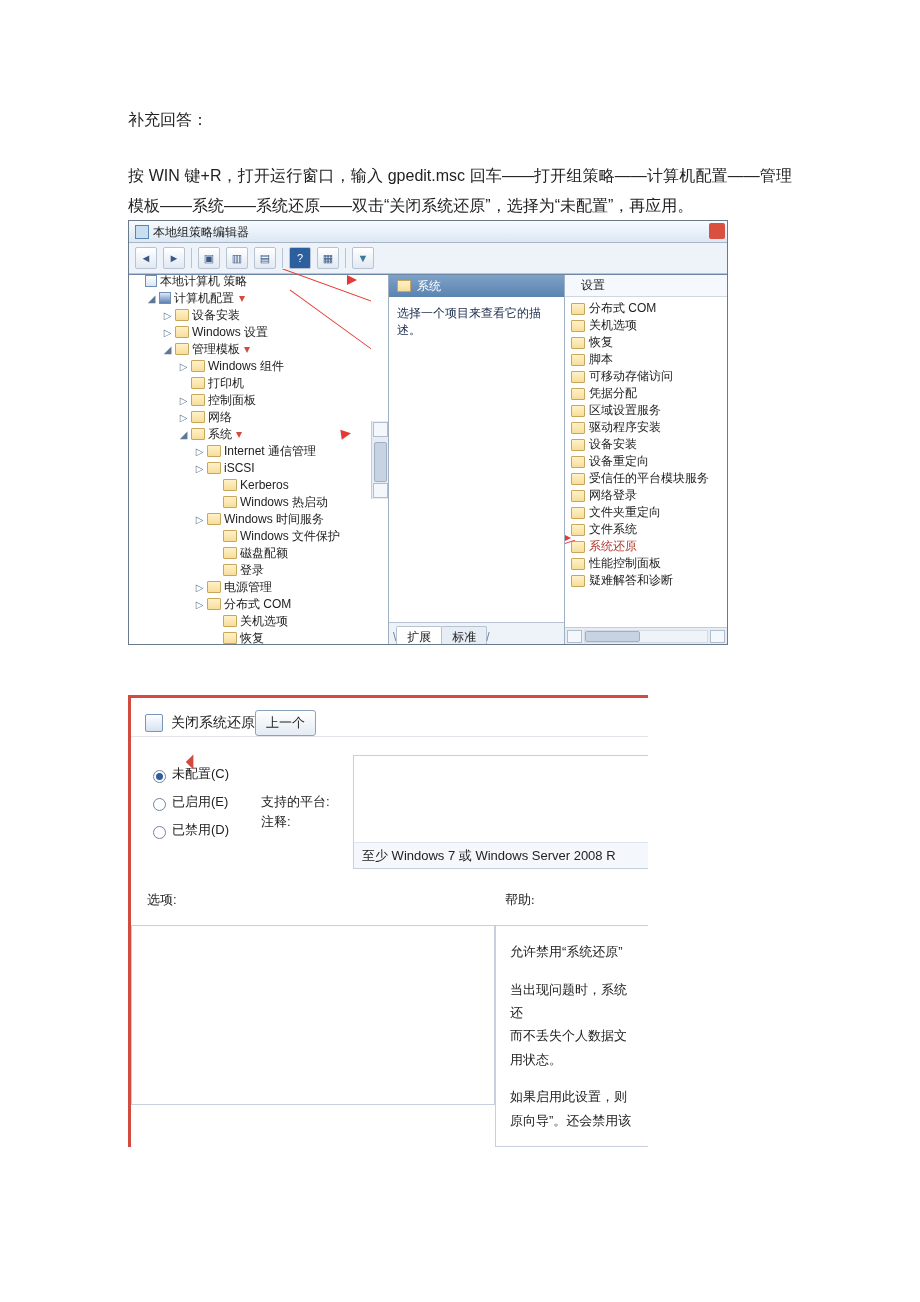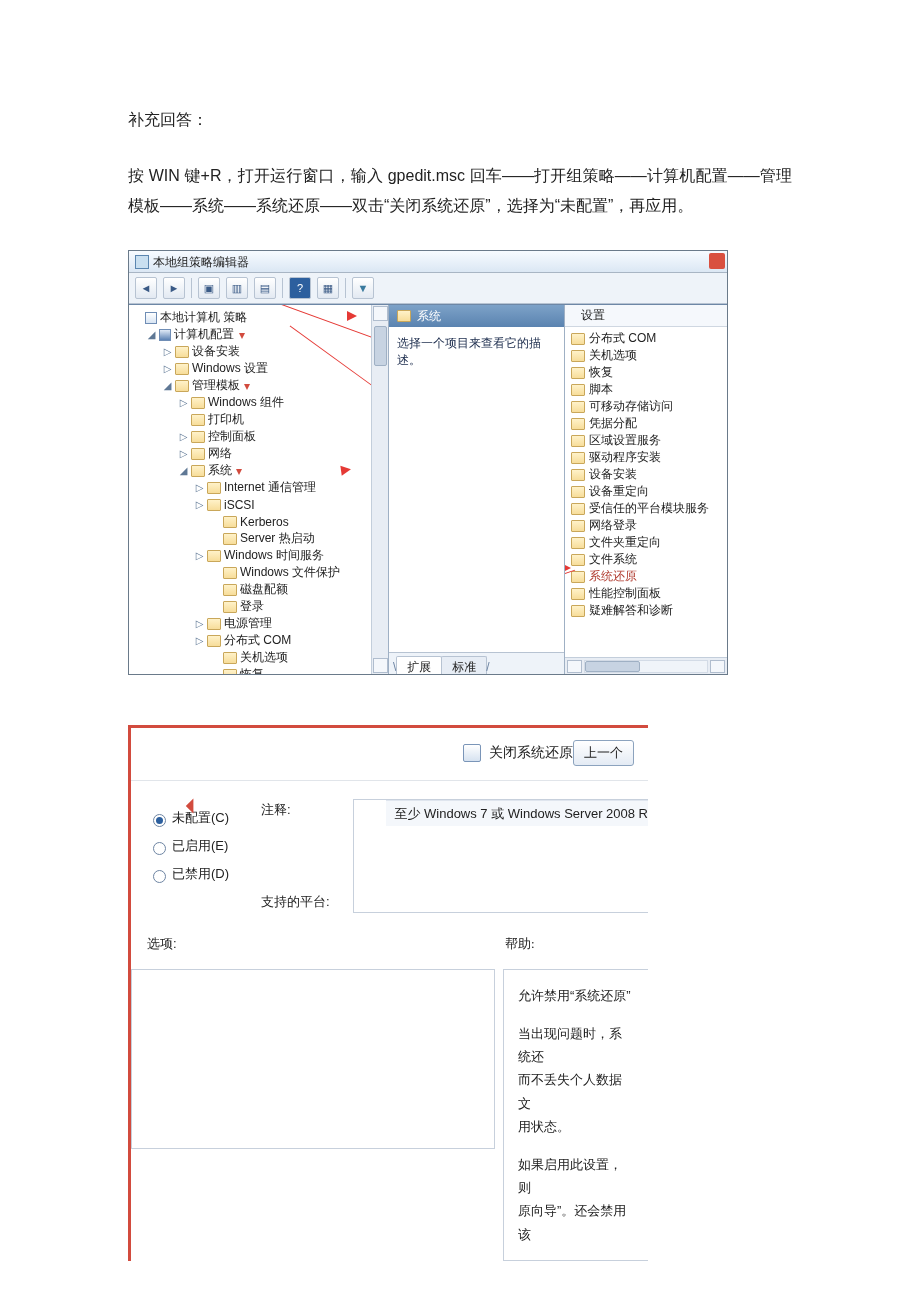--- a/index.html
+++ b/index.html
@@ -16,21 +16,20 @@
   }
   .intro-title {
     font-size: 16px;
     margin-bottom: 30px;
     color: #222;
   }
   .intro-body {
     font-size: 16px;
     line-height: 1.85;
     color: #222;
-    margin-bottom: 30px;
     text-align: justify;
   }
 
   
   .shot1 {
     width: 600px;
     border: 1px solid #6a7a8a;
     background: #86efac;
     font-size: 12px;
     color: #222;
@@ -79,20 +78,21 @@
     display: flex;
     height: 370px;
     border-top: 1px solid #6d87a6;
   }
   .s1-body > div { border-right: 1px solid #9fb0c4; }
   .s1-body > div:last-child { border-right: none; }
   .s1-tree-wrap {
     width: 260px; position: relative;
     background: #fff;
     display:flex;
+    align-items:center;
   }
   .s1-tree {
     flex:1;
     overflow: hidden;
     padding: 4px 0 4px 4px;
   }
   .vscroll {
     width: 17px; background:#e8edf4;
     border-left:1px solid #c3cedb;
     display:flex; flex-direction:column; align-items:center;
@@ -162,51 +162,51 @@
   .shot2 {
     width: 520px;
     border-left: 3px solid #d24b3e;
     border-top: 3px solid #d24b3e;
     background: #fff;
     font-size: 13px;
     color: #222;
     padding-bottom: 0;
   }
   .s2-top {
-    padding: 12px 14px 14px 14px;
-    display:flex; align-items:center; justify-content:flex-end;
+    padding: 12px 14px 0 14px;
+    display:flex; align-items:center; justify-content:flex-start;
     border-bottom: 1px solid #e1e5ea;
   }
   .s2-title { display:flex; align-items:center; gap:8px; font-size:14px; }
   .gear-ico{width:18px;height:18px;display:inline-block;border:1px solid #7a95b8;background:linear-gradient(#fff,#d6e2f0);border-radius:2px;}
   .s2-btn { border:1px solid #8ca3be; background:linear-gradient(#ffffff,#e4ebf4); padding:3px 10px; border-radius:3px; }
   .s2-body1 {
     padding: 18px 0 14px 22px;
     display:flex;
   }
   .s2-radios { width: 108px; }
   .s2-radio { display:flex;align-items:flex-end;height:28px;gap:6px; }
   .rdraw{width:13px;height:13px;border:1px solid #6e85a3;border-radius:50%;display:inline-flex;align-items:center;justify-content:center;}
   .rdraw .dot{width:7px;height:7px;border-radius:50%;background:#2c5f9e;}
   .s2-labels { width: 92px; padding-top:2px; }
   .s2-lab { height:56px; }
   .s2-info {
     flex:1; border:1px solid #c7d0dc; border-right:none; background:#fff;
-    display:flex; 
+    display:flex; flex-direction:column;
   }
   .s2-info-top { flex:1; }
   .s2-info-bot { height: 26px; display:flex;align-items:center;padding-left:8px;
     background:#f4f7fb;border-top:1px solid #dfe5ee; white-space:nowrap; overflow:hidden;}
   .s2-row2 { display:flex; padding: 6px 0 4px 0; }
   .s2-col-opt { width: 364px; padding-left:10px; padding-bottom:6px;}
   .s2-col-help { flex:1; padding-left:4px;font-family:Liberation Serif, serif;}
   .s2-panel { border:1px solid #c7d0dc; border-right:none; background:#fff; min-height:180px; padding:14px; line-height:1.8; }
   .s2-panel-left { border:1px solid #c7d0dc; border-right:1px solid #c7d0dc; background:#fff; min-height:180px; }
   .s2-hdr { padding: 2px 0 6px 6px; }
-  .s2-row2-inner{ display:flex;gap:8px; }
+  .s2-row2-inner{ display:flex; }
 
   .rarrow2 { color:#d24b3e; }
 </style>
 </head>
 <body>
 
 <div class="page">
 
   <div class="intro-title">补充回答：</div>
   <div class="intro-body">按 WIN 键+R，打开运行窗口，输入 gpedit.msc 回车——打开组策略——计算机配置——管理模板——系统——系统还原——双击“关闭系统还原”，选择为“未配置”，再应用。</div>
@@ -305,21 +305,21 @@
               <span>iSCSI</span>
             </div>
           <div class="node ind5">
               <span class="arw"></span>
               <span class="fico"></span>
               <span>Kerberos</span>
             </div>
           <div class="node ind5">
               <span class="arw"></span>
               <span class="fico"></span>
-              <span>Server 热启动</span>
+              <span>Windows 热启动</span>
             </div>
           <div class="node ind4">
               <span class="arw">▷</span>
               <span class="fico"></span>
               <span>Windows 时间服务</span>
             </div>
           <div class="node ind5">
               <span class="arw"></span>
               <span class="fico"></span>
               <span>Windows 文件保护</span>
@@ -485,22 +485,22 @@
         <div class="s2-radio">
           <span class="rdraw"></span>
           <span>已启用(E)</span>
         </div>
         <div class="s2-radio">
           <span class="rdraw"></span>
           <span>已禁用(D)</span>
         </div>
       </div>
       <div class="s2-labels">
+        <div class="s2-lab" style="padding-top:36px;">支持的平台:</div>
         <div class="s2-lab">注释:</div>
-        <div class="s2-lab" style="padding-top:36px;">支持的平台:</div>
       </div>
       <div class="s2-info">
         <div class="s2-info-top"></div>
         <div class="s2-info-bot">至少 Windows 7 或 Windows Server 2008 R</div>
       </div>
     </div>
 
     <div class="s2-row2">
       <div class="s2-col-opt">
         <div class="s2-hdr">选项:</div>

